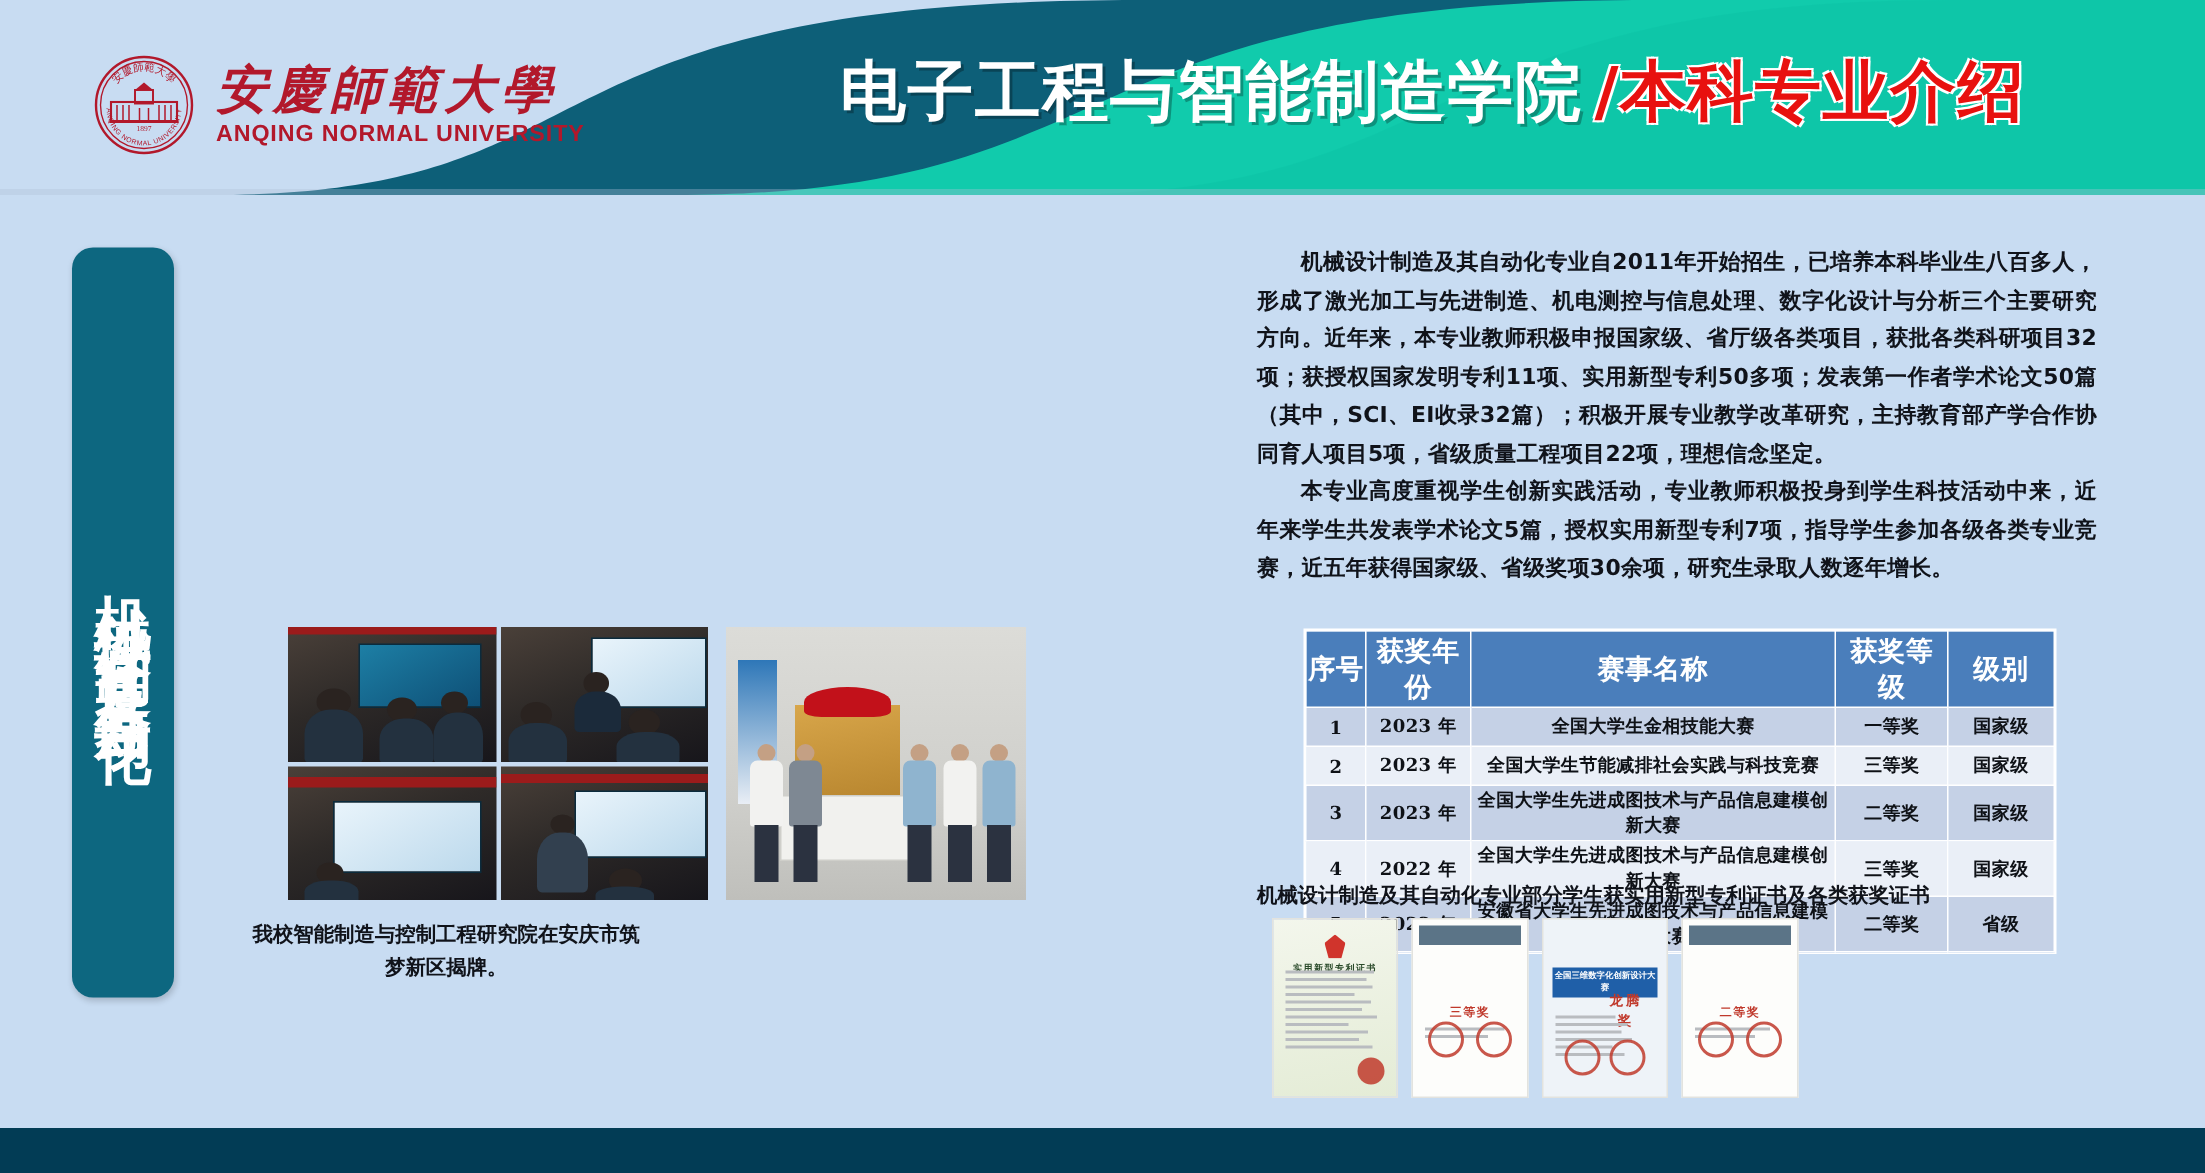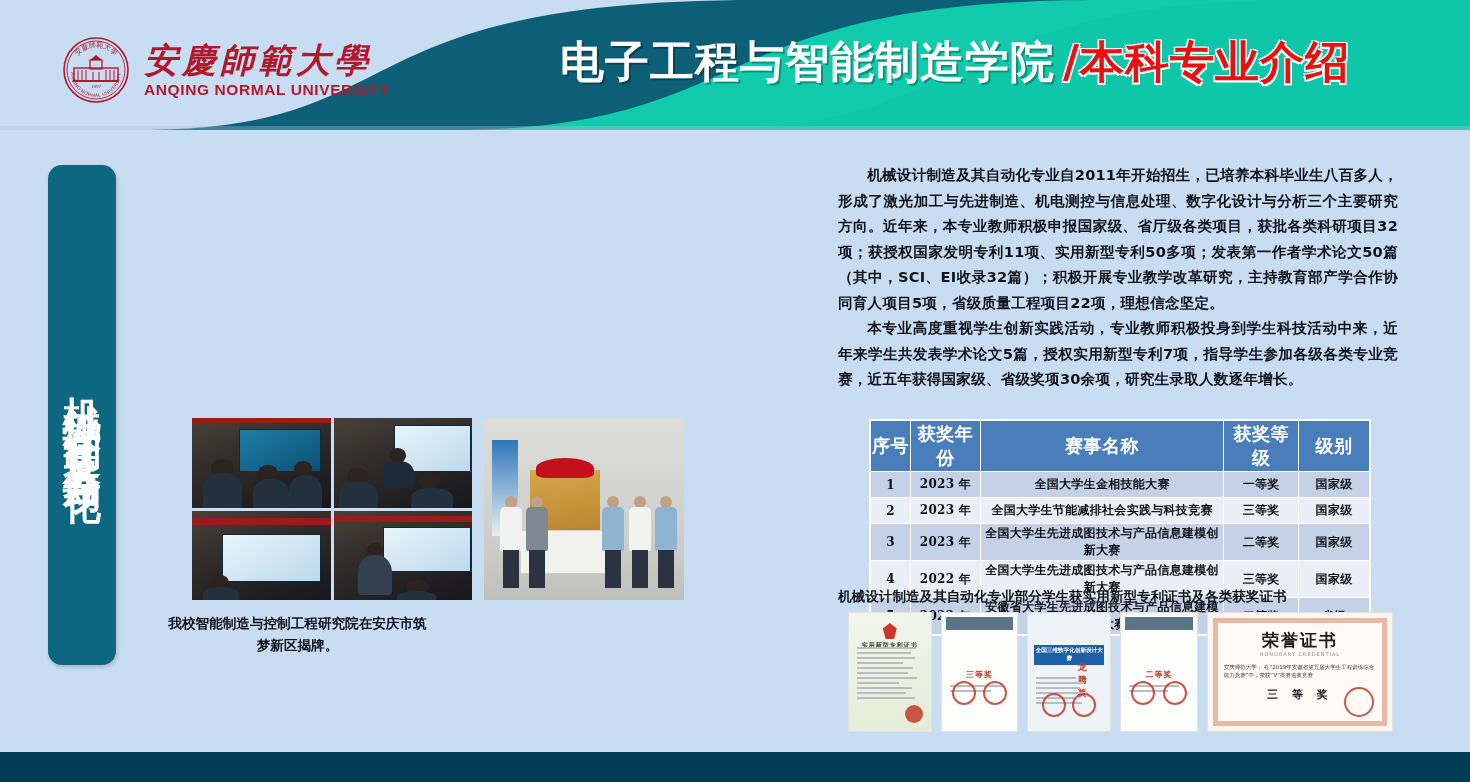--- a/index.html
+++ b/index.html
@@ -687,25 +687,16 @@
       <div class="cert-head-bar"></div>
       <div class="cert-c2-prize">二等奖</div>
       <div class="cert-lines" style="top:72px">
         <i style="width:84%"></i>
           <i style="width:66%"></i>
       </div>
       <div class="cert-seal" style="left:10px;bottom:26px;"></div>
       <div class="cert-seal" style="right:10px;bottom:26px;"></div>
     </div>
 
-    <div class="cert c5">
-      <div class="cert-honor-border"></div>
-      <div class="cert-honor-title">荣誉证书</div>
-      <div class="cert-honor-sub">HONORARY CREDENTIAL</div>
-      <div class="cert-honor-body">安庆师范大学：
-在“2019年安徽省第五届大学生工程训练综合能力竞赛”中，荣获“Ⅴ”类赛道奖竞赛</div>
-      <div class="cert-honor-prize">三 等 奖</div>
-      <div class="cert-seal" style="right:18px;bottom:14px;width:26px;height:26px;"></div>
-    </div>
   </div>
 
   <div class="footer-bar"></div>
 </div>
 
 </body></html>

